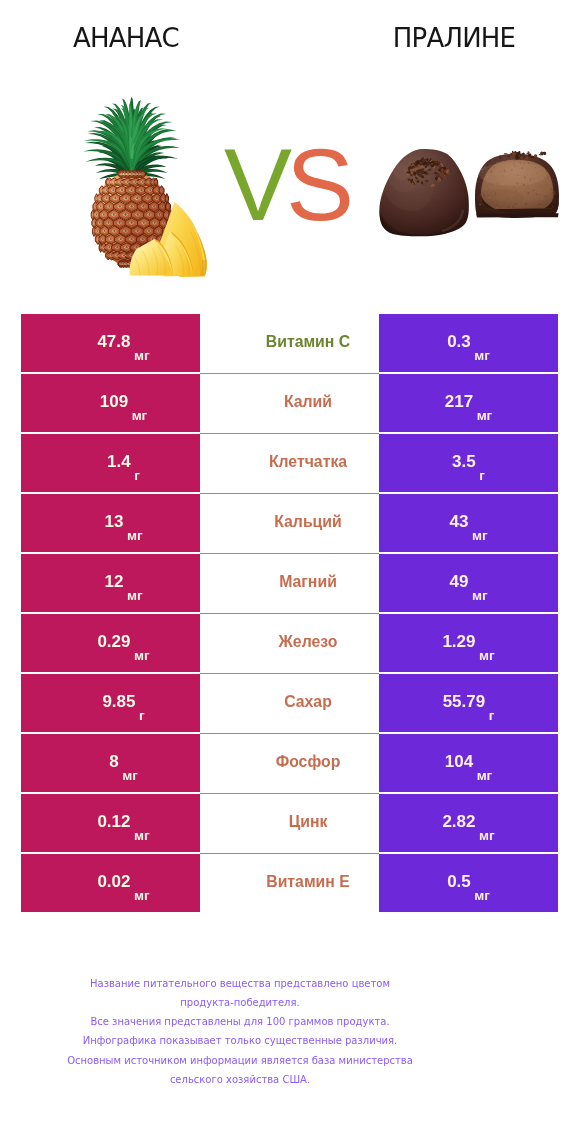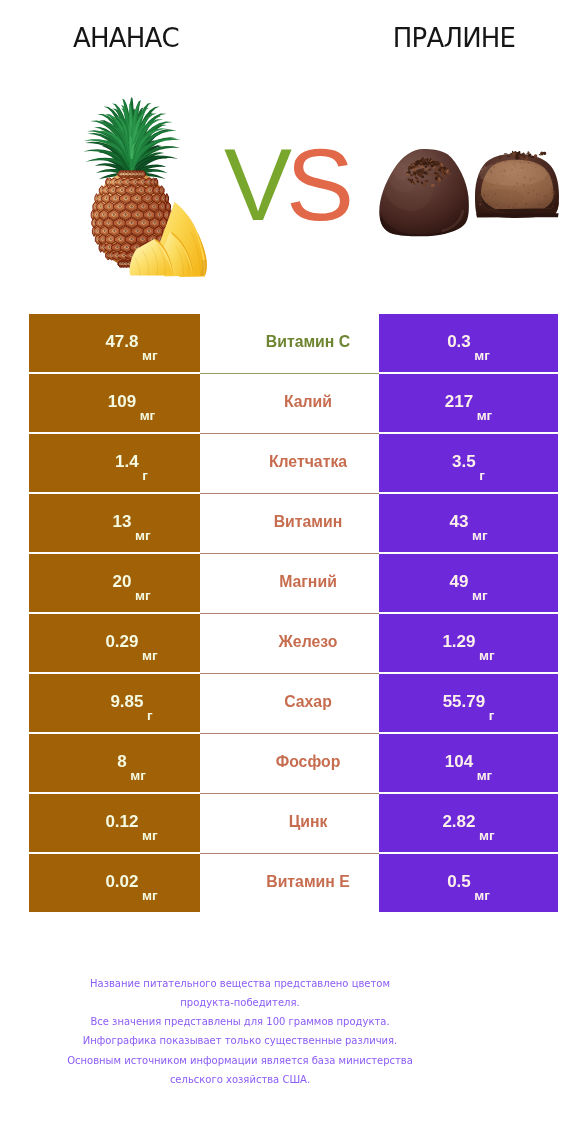--- a/index.html
+++ b/index.html
@@ -33,21 +33,21 @@
   }
   .vs .v{color:#79a62c;}
   .vs .s{color:#e2684a;}
 
   
   .table{position:absolute;left:21px;top:314px;width:537px;}
   .row{position:relative;height:58px;margin-bottom:2px;}
   .cell{position:absolute;top:0;height:58px;box-sizing:border-box;
         display:flex;align-items:center;justify-content:center;
         line-height:1;padding-bottom:3px;}
-  .cell.l{left:8px;width:205px;background:#a16207;color:#f4fae1;}
+  .cell.l{left:0;width:205px;background:#be185d;color:#f4fae1;}
   .cell.m{left:179px;width:216px;background:#fff;}
   .cell.r{left:358px;width:179px;background:#6d28d9;color:#fdf0ea;}
   .val{font-size:17px;font-weight:700;letter-spacing:0;}
   .u{font-size:13.5px;font-weight:700;margin-left:3.5px;margin-top:28px;}
   .name{font-size:15.8px;font-weight:600;letter-spacing:0;}
   .cell.m::after{content:"";position:absolute;left:0;width:179px;top:59px;height:1px;}
   .row.wl .cell.m::after{background:#8f9f61;}
   .row.wr .cell.m::after{background:#b08271;}
   .row:last-child .cell.m::after{display:none;}
   .row.wl .name{color:#6d8530;}
@@ -1301,30 +1301,30 @@
           <span class="val">3.5</span>
           <span class="u">г</span>
         </div>
       </div>
       <div class="row wr">
         <div class="cell l">
           <span class="val">13</span>
           <span class="u">мг</span>
         </div>
         <div class="cell m">
-          <span class="name">Витамин</span>
+          <span class="name">Кальций</span>
         </div>
         <div class="cell r">
           <span class="val">43</span>
           <span class="u">мг</span>
         </div>
       </div>
       <div class="row wr">
         <div class="cell l">
-          <span class="val">20</span>
+          <span class="val">12</span>
           <span class="u">мг</span>
         </div>
         <div class="cell m">
           <span class="name">Магний</span>
         </div>
         <div class="cell r">
           <span class="val">49</span>
           <span class="u">мг</span>
         </div>
       </div>

